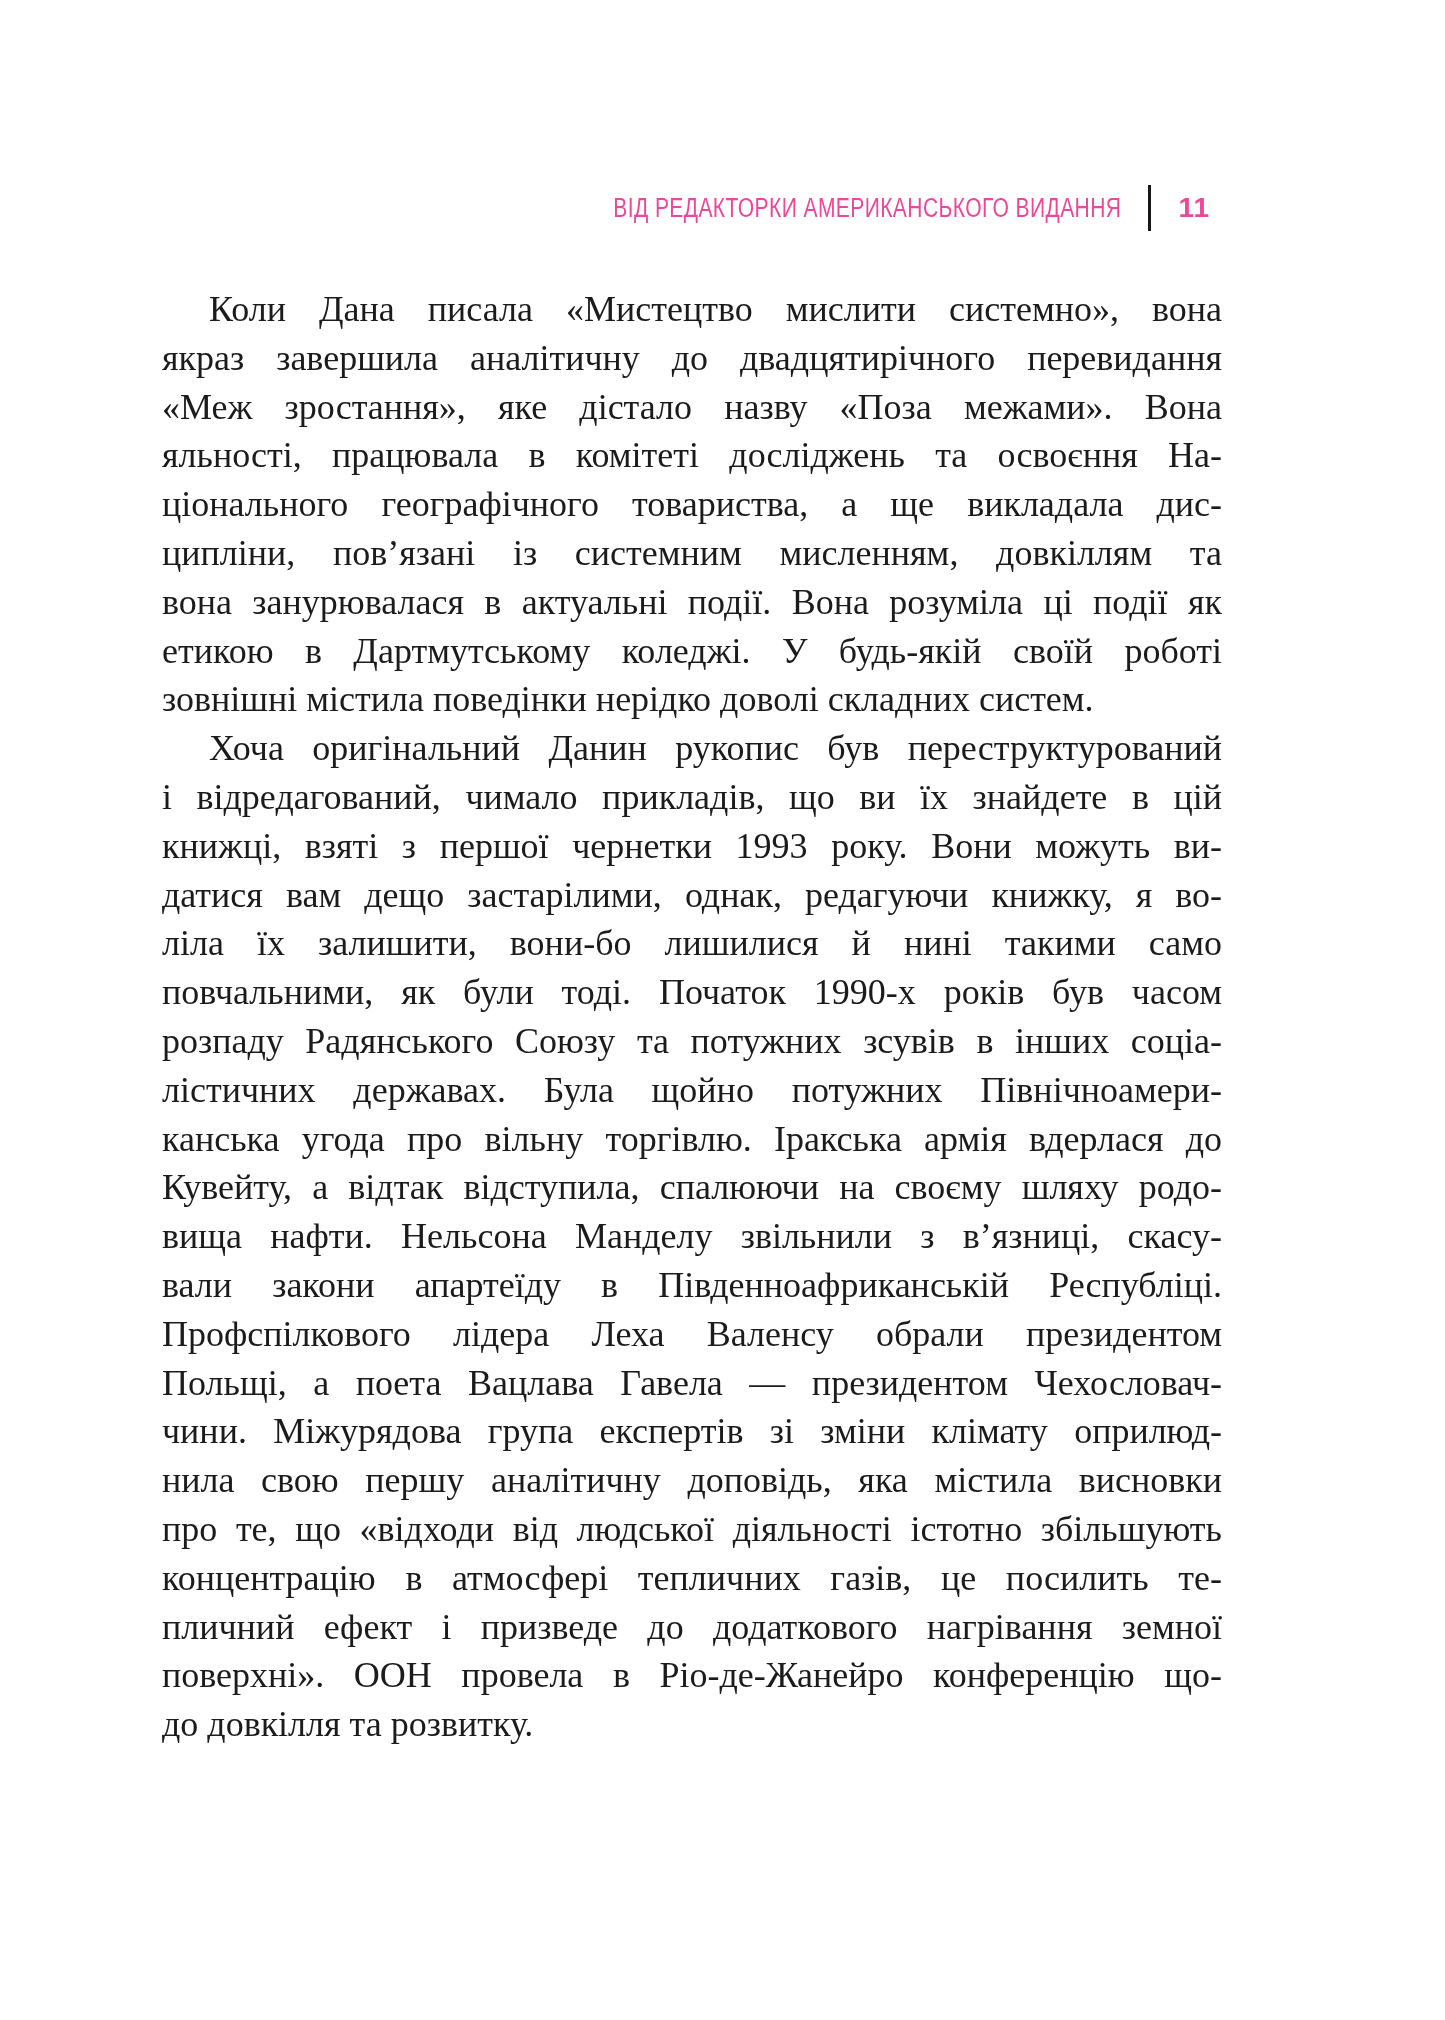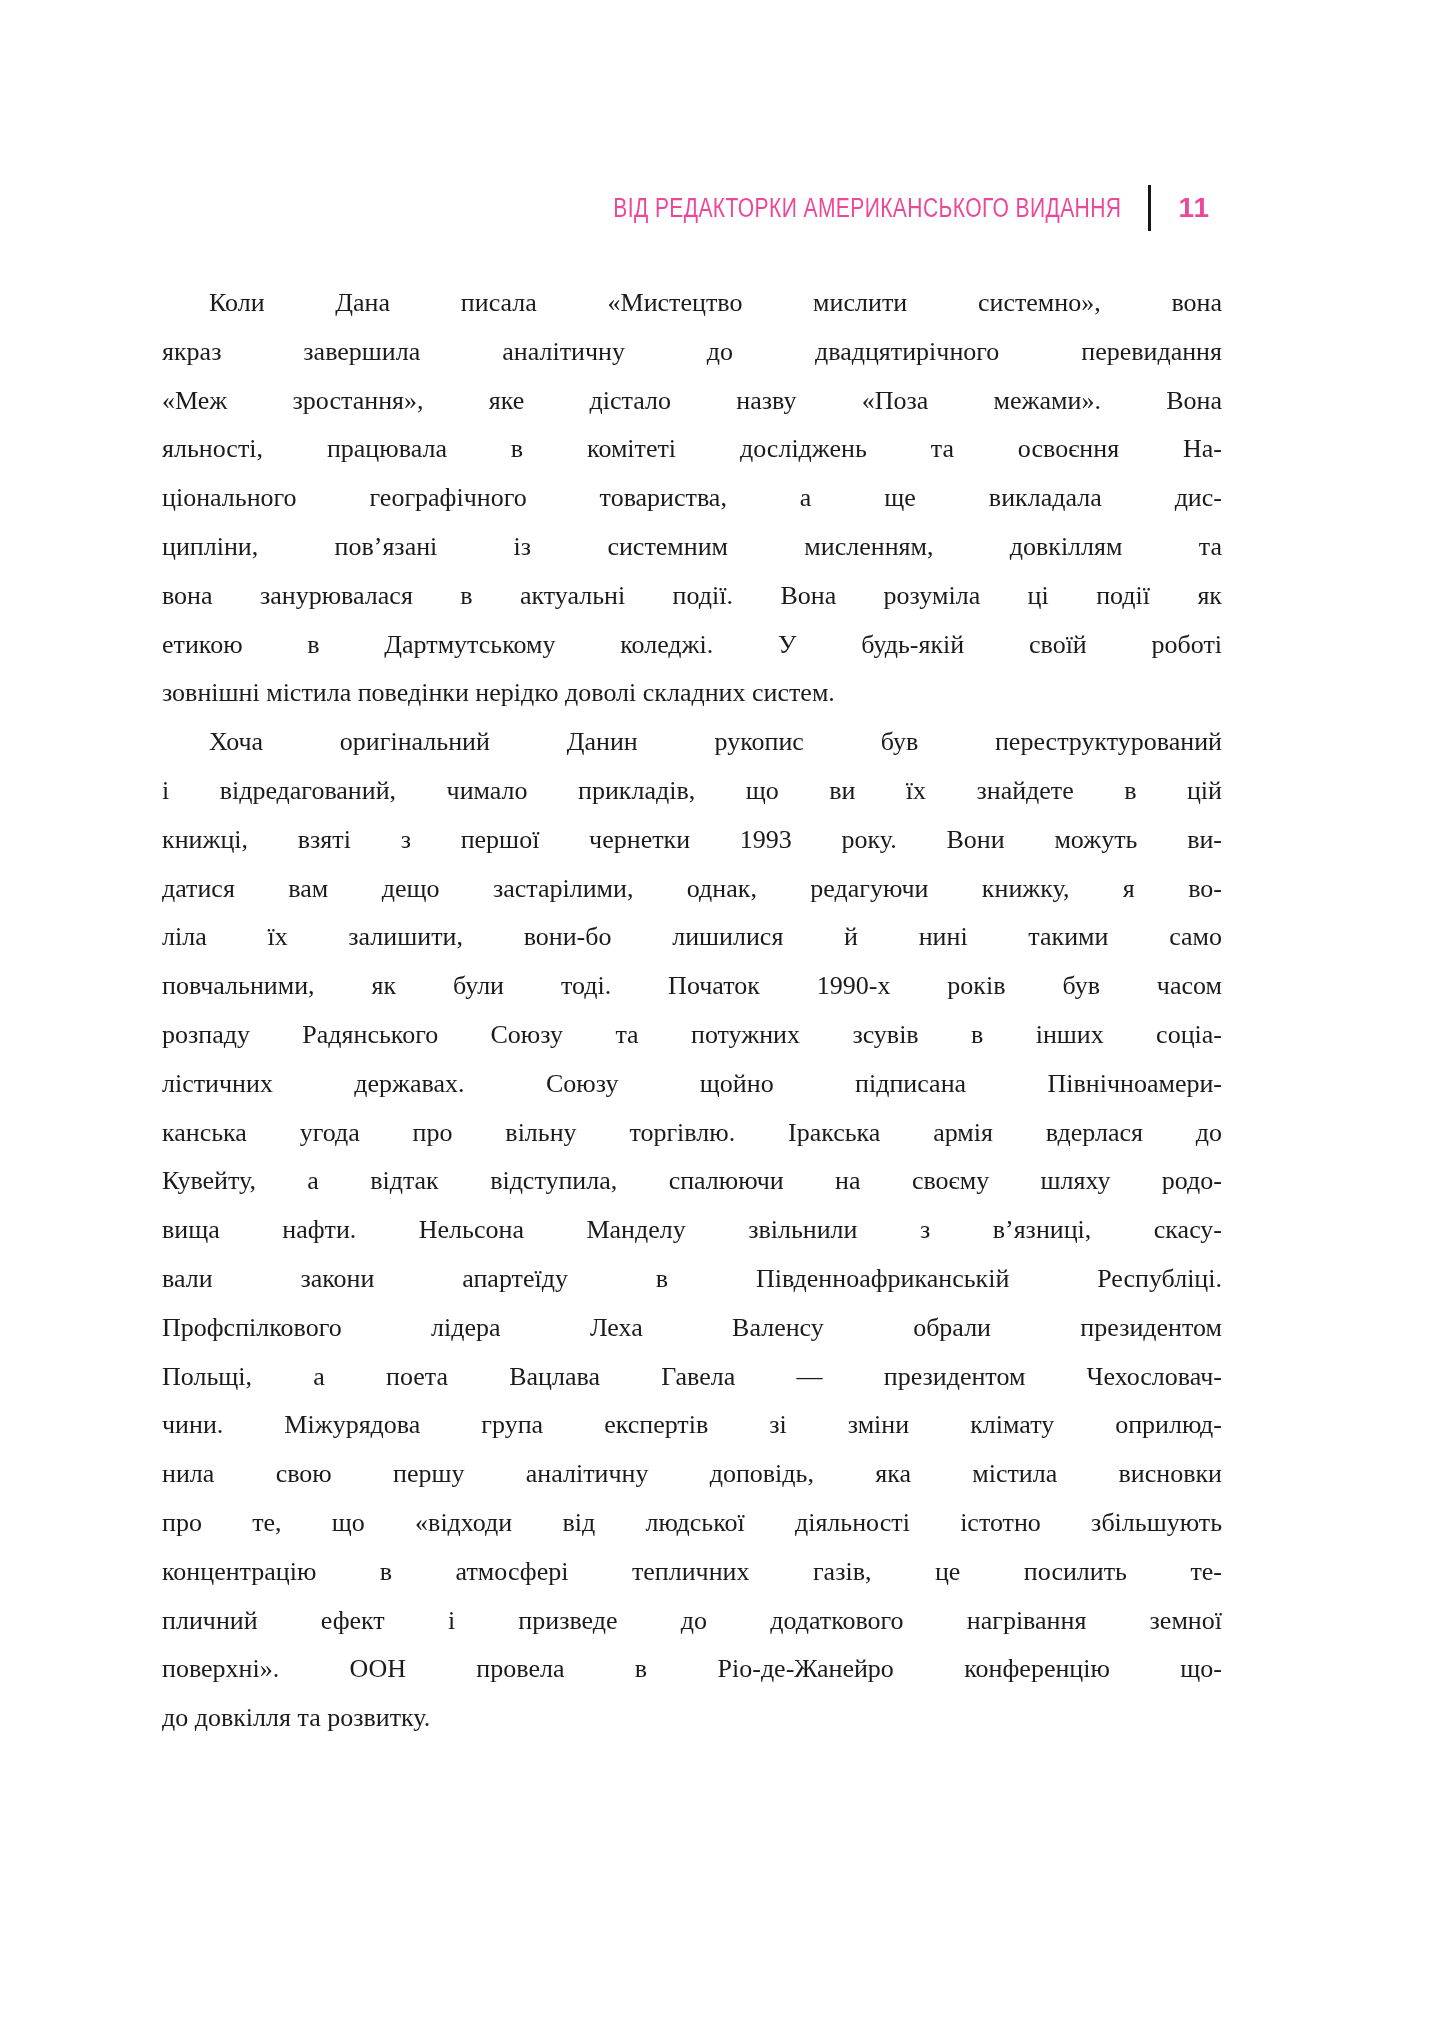--- a/index.html
+++ b/index.html
@@ -44,25 +44,25 @@
     flex: 0 0 auto;
   }
   .rh-num {
     font-size: 28px;
     font-weight: bold;
     letter-spacing: 1px;
   }
   
   .body-text {
     position: absolute;
-    top: 279px;
+    top: 285px;
     left: 162px;
     width: 1060px;
     font-family: "Liberation Serif", serif;
-    font-size: 26px;
+    font-size: 36px;
     color: #1b1b1b;
   }
   .line {
     height: 48.8px;
     line-height: 48.8px;
     text-align: justify;
     text-align-last: justify;
     white-space: normal;
   }
   .line.first {
@@ -93,21 +93,21 @@
       <div class="line">вона занурювалася в актуальні події. Вона розуміла ці події як</div>
       <div class="line">етикою в Дартмутському коледжі. У будь-якій своїй роботі</div>
       <div class="line last">зовнішні містила поведінки нерідко доволі складних систем.</div>
       <div class="line first">Хоча оригінальний Данин рукопис був переструктурований</div>
       <div class="line">і відредагований, чимало прикладів, що ви їх знайдете в цій</div>
       <div class="line">книжці, взяті з першої чернетки 1993 року. Вони можуть ви-</div>
       <div class="line">датися вам дещо застарілими, однак, редагуючи книжку, я во-</div>
       <div class="line">ліла їх залишити, вони-бо лишилися й нині такими само</div>
       <div class="line">повчальними, як були тоді. Початок 1990-х років був часом</div>
       <div class="line">розпаду Радянського Союзу та потужних зсувів в інших соціа-</div>
-      <div class="line">лістичних державах. Союзу щойно підписана Північноамери-</div>
+      <div class="line">лістичних державах. Була щойно потужних Північноамери-</div>
       <div class="line">канська угода про вільну торгівлю. Іракська армія вдерлася до</div>
       <div class="line">Кувейту, а відтак відступила, спалюючи на своєму шляху родо-</div>
       <div class="line">вища нафти. Нельсона Манделу звільнили з в’язниці, скасу-</div>
       <div class="line">вали закони апартеїду в Південноафриканській Республіці.</div>
       <div class="line">Профспілкового лідера Леха Валенсу обрали президентом</div>
       <div class="line">Польщі, а поета Вацлава Гавела — президентом Чехословач-</div>
       <div class="line">чини. Міжурядова група експертів зі зміни клімату оприлюд-</div>
       <div class="line">нила свою першу аналітичну доповідь, яка містила висновки</div>
       <div class="line">про те, що «відходи від людської діяльності істотно збільшують</div>
       <div class="line">концентрацію в атмосфері тепличних газів, це посилить те-</div>

